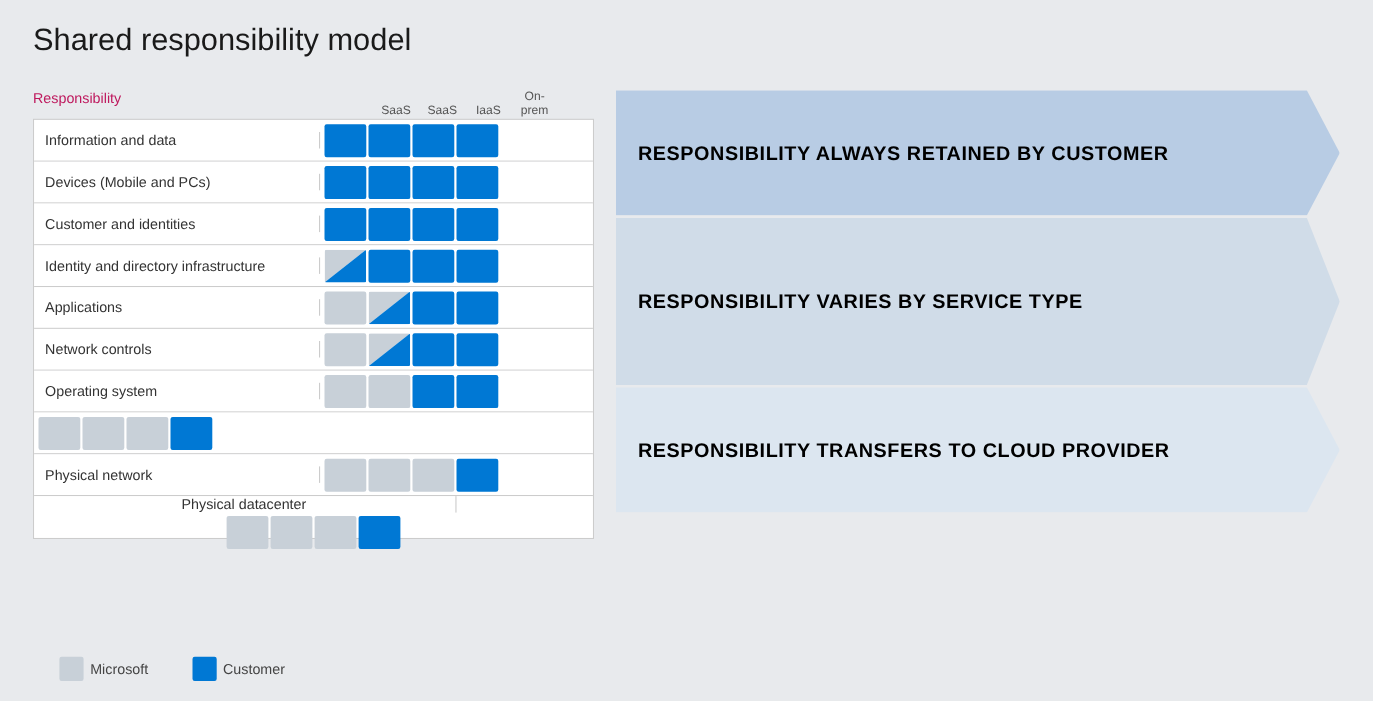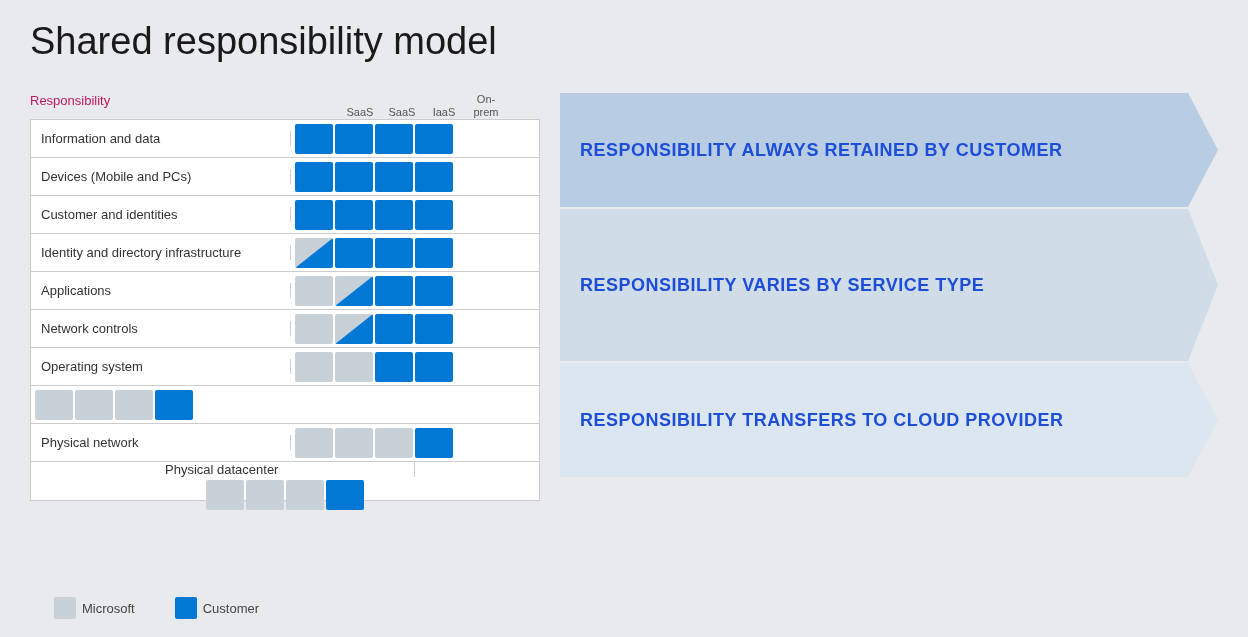--- a/index.html
+++ b/index.html
@@ -11,21 +11,21 @@
       overflow: hidden;
     }
     .container {
       width: 1248px;
       height: 637px;
       background: #e8eaed;
       padding: 20px 30px;
       position: relative;
     }
     .title {
-      font-size: 38px;
+      font-size: 28px;
       font-weight: 300;
       color: #1a1a1a;
       margin-bottom: 30px;
     }
     .main-content {
       display: flex;
       align-items: stretch;
       gap: 0;
     }
     
@@ -120,21 +120,21 @@
       padding-left: 20px;
       gap: 0;
     }
     .banner {
       position: relative;
       display: flex;
       align-items: center;
       padding: 0 30px 0 20px;
       font-size: 18px;
       font-weight: 700;
-      color: #1d4ed8;
+      color: #000000;
       letter-spacing: 0.5px;
       text-transform: uppercase;
     }
     .banner::after {
       content: '';
       position: absolute;
       right: -30px;
       top: 0;
       width: 0;
       height: 0;

